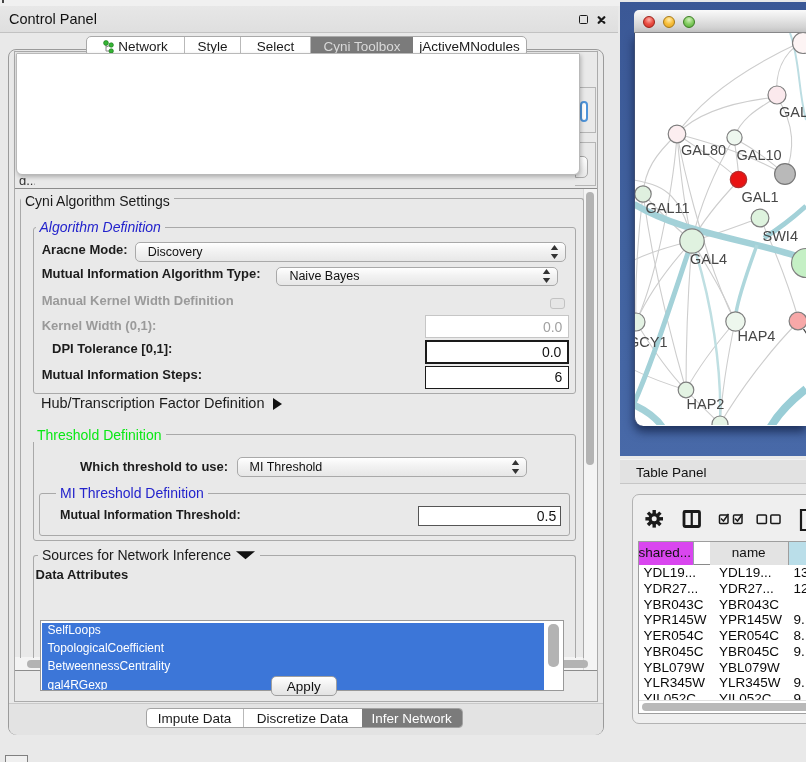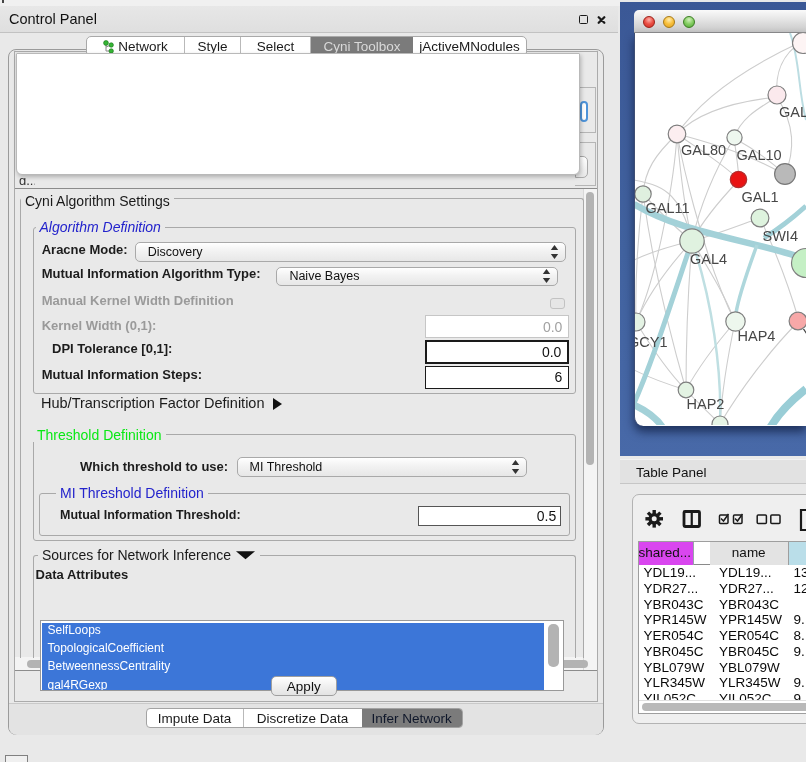--- a/index.html
+++ b/index.html
@@ -286,21 +286,21 @@
 
 <div class="abs" style="left:270.5px;top:675.7px;width:66.5px;height:20px;background:linear-gradient(#ffffff,#f0f0f0 50%,#e3e3e3);
      border:1px solid #9f9f9f;border-radius:5px;box-sizing:border-box;">
   <div style="position:absolute;left:50%;top:50%;transform:translate(-50%,-50%);font-size:13.5px;color:#111;">Apply</div>
 </div>
 
 <div class="abs" style="left:9px;top:703px;width:594px;height:31px;background:#e3e3e3;border-top:1px solid #c9c9c9;border-radius:0 0 8px 8px;"></div>
 <div class="abs" style="left:145.6px;top:708px;width:317px;height:20px;background:#fff;border:1px solid #a3a3a3;border-radius:4px;box-sizing:border-box;display:flex;font-size:13.5px;color:#1a1a1a;">
   <div style="width:96px;border-right:1px solid #b9b9b9;display:flex;align-items:center;justify-content:center;">Impute Data</div>
   <div style="width:118px;display:flex;align-items:center;justify-content:center;">Discretize Data</div>
-  <div style="flex:1;background:#7b7b7b;border-radius:0 3px 3px 0;display:flex;align-items:center;justify-content:center;color:#0f172a;">Infer Network</div>
+  <div style="flex:1;background:#7b7b7b;border-radius:0 3px 3px 0;display:flex;align-items:center;justify-content:center;color:#ffffff;">Infer Network</div>
 </div>
 
 <div class="abs" style="left:86px;top:36px;width:441px;height:21px;background:#fff;border:1px solid #a9a9a9;border-radius:5px;box-sizing:border-box;display:flex;font-size:13.5px;color:#1a1a1a;">
   <div style="width:97px;border-right:1px solid #b9b9b9;display:flex;align-items:center;justify-content:center;gap:4px;">
     <svg width="11" height="14" viewBox="0 0 11 14">
         <path d="M3 3 L3 11 M3 7 L8 5 M3 11 L8 11" stroke="#8a8a8a" stroke-width="1"></path>
         <circle cx="3" cy="3" r="2.4" fill="#35b535" stroke="#1c7a1c" stroke-width="0.7"></circle>
         <circle cx="8.2" cy="5" r="2.2" fill="#35b535" stroke="#1c7a1c" stroke-width="0.7"></circle>
         <circle cx="8.2" cy="11" r="2.2" fill="#35b535" stroke="#1c7a1c" stroke-width="0.7"></circle>
       </svg>

